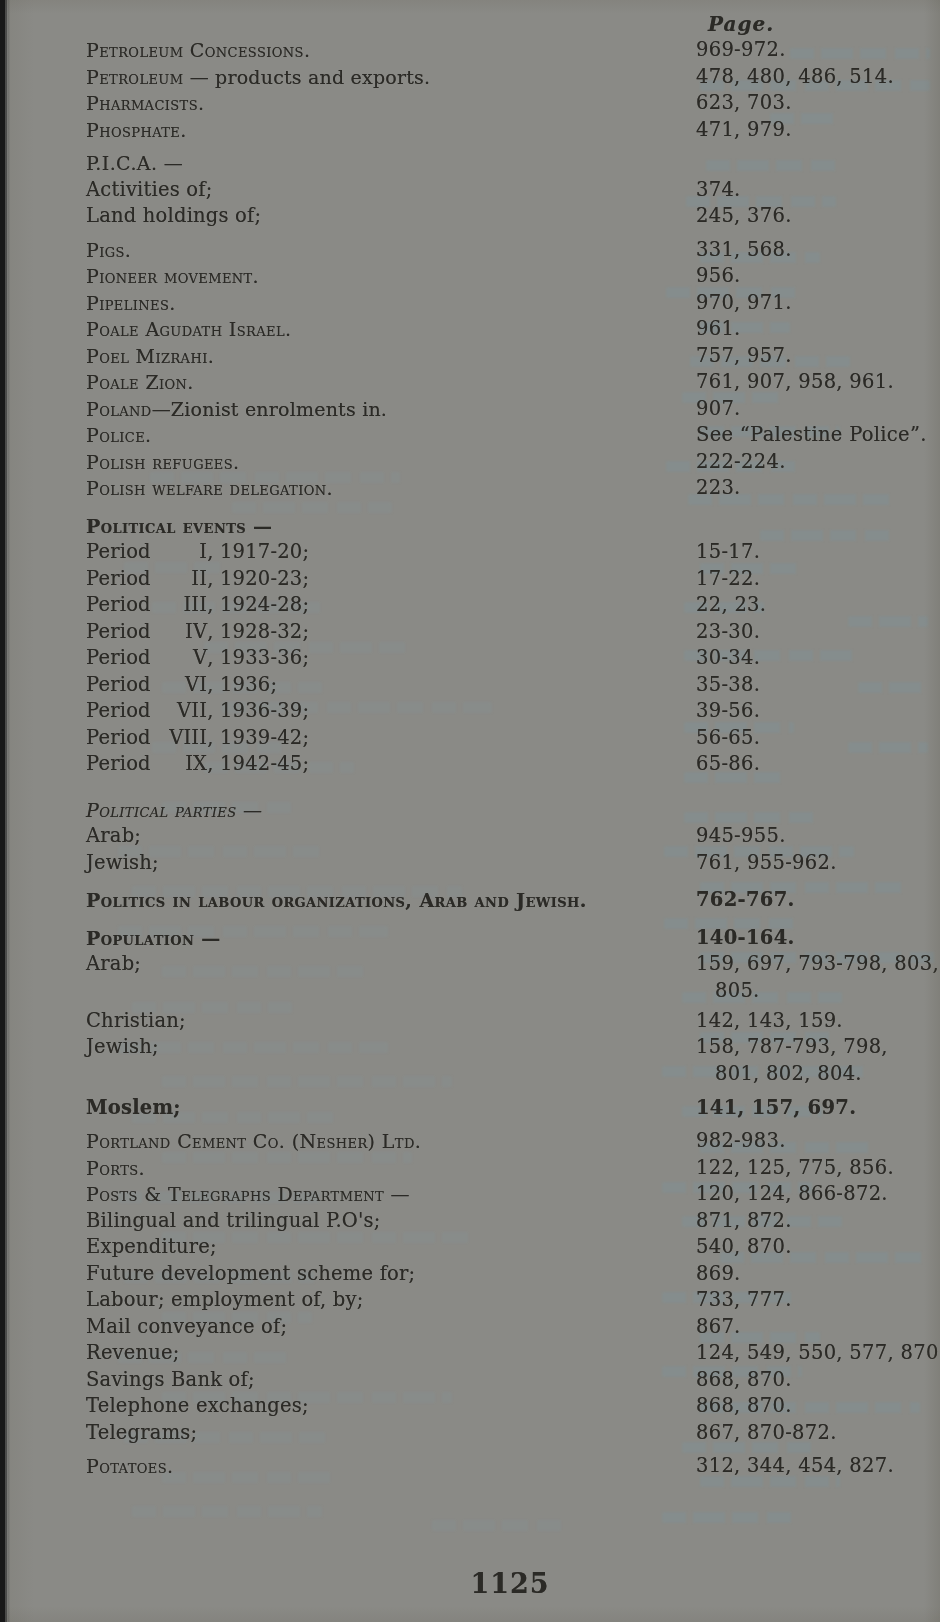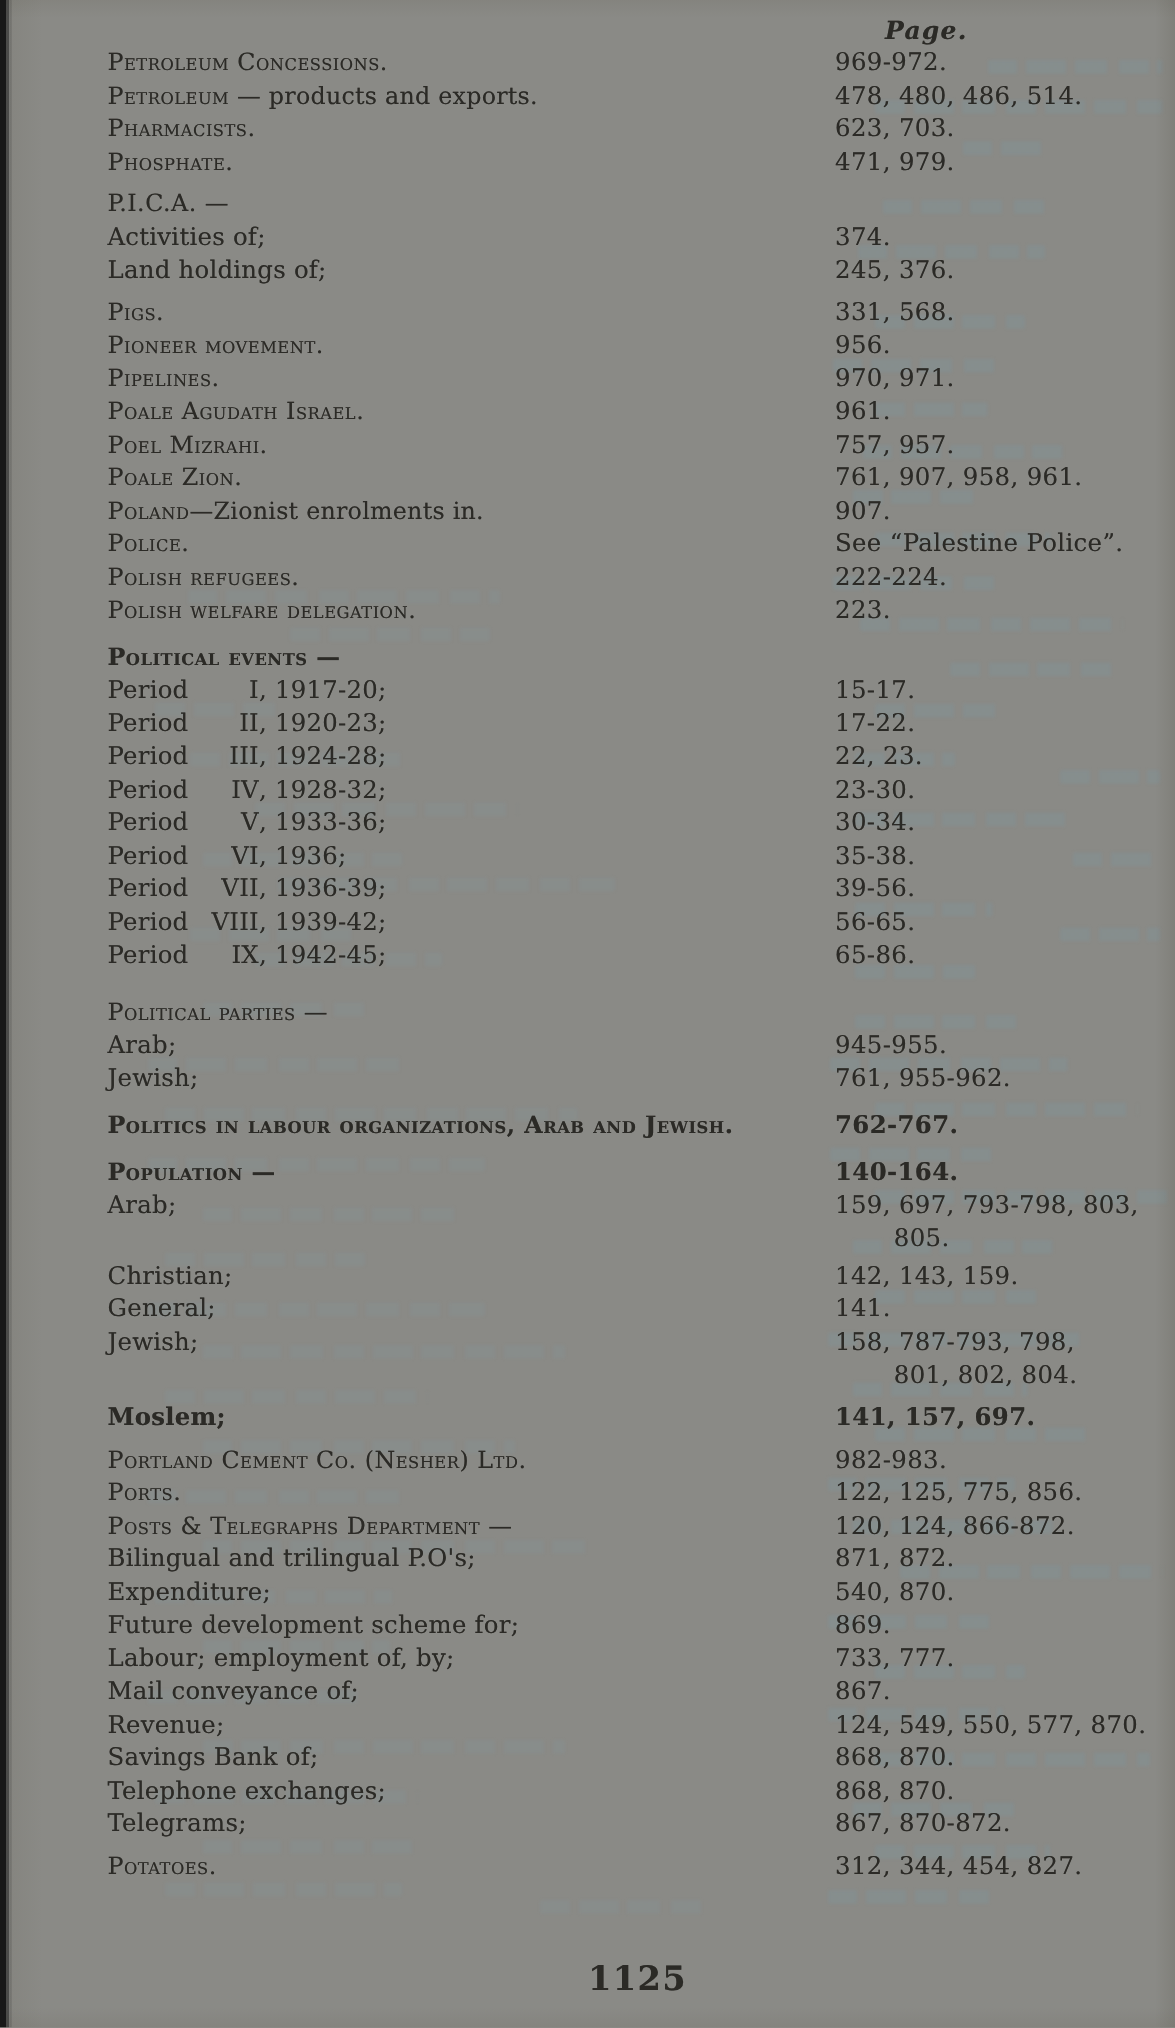--- a/index.html
+++ b/index.html
@@ -61,29 +61,29 @@
     position:absolute;top:12px;left:692px;
     font-style:italic;font-weight:600;font-size:20px;letter-spacing:1px;
   }
   .index-list{position:absolute;top:37px;left:0;right:0;}
   .row{position:relative;line-height:26.5px;font-size:19px;}
   .row .label{display:block;padding-left:70px;letter-spacing:0.2px;white-space:nowrap;}
   .row.t-sub .label{font-size:19.5px;}
   .row.t-period .label{padding-left:70px;font-size:19.5px;}
   .sc{font-variant:small-caps;letter-spacing:0.4px;}
   .pages{
-    position:absolute;left:652px;top:0;white-space:nowrap;
+    position:absolute;left:680px;top:0;white-space:nowrap;
     font-size:19.5px;letter-spacing:0.3px;
   }
   .row.t-cont{height:23px;text-align:right;}
   .row.t-cont .pages{left:699px;}
   .numeral{display:inline-block;width:50px;text-align:right;}
   .gap-s{margin-top:7px;}
   .gap-m{margin-top:11px;font-weight:bold;}
-  .gap-l{margin-top:19px;}
+  .gap-l{margin-top:19px;font-style:italic;}
   .row, .col-header, .page-footer{text-shadow:0 0 0.5px rgba(43,42,38,0.55);}
 
   .page-footer{
     position:absolute;top:1568px;left:0;width:100%;
     text-align:center;padding-left:64px;box-sizing:border-box;
     font-size:27px;font-weight:600;letter-spacing:1px;
   }
 </style>
 </head>
 <body>
@@ -297,24 +297,20 @@
           <span class="pages">159, 697, 793-798, 803,</span>
         </div>
         <div class="row t-cont">
           <span class="pages">805.</span>
         </div>
         <div class="row t-sub gap-s">
           <span class="label">Christian;</span>
           <span class="pages">142, 143, 159.</span>
         </div>
         <div class="row t-sub">
-          <span class="label">General;</span>
-          <span class="pages">141.</span>
-        </div>
-        <div class="row t-sub">
           <span class="label">Jewish;</span>
           <span class="pages">158, 787-793, 798,</span>
         </div>
         <div class="row t-cont">
           <span class="pages">801, 802, 804.</span>
         </div>
         <div class="row t-sub gap-m">
           <span class="label">Moslem;</span>
           <span class="pages">141, 157, 697.</span>
         </div>

